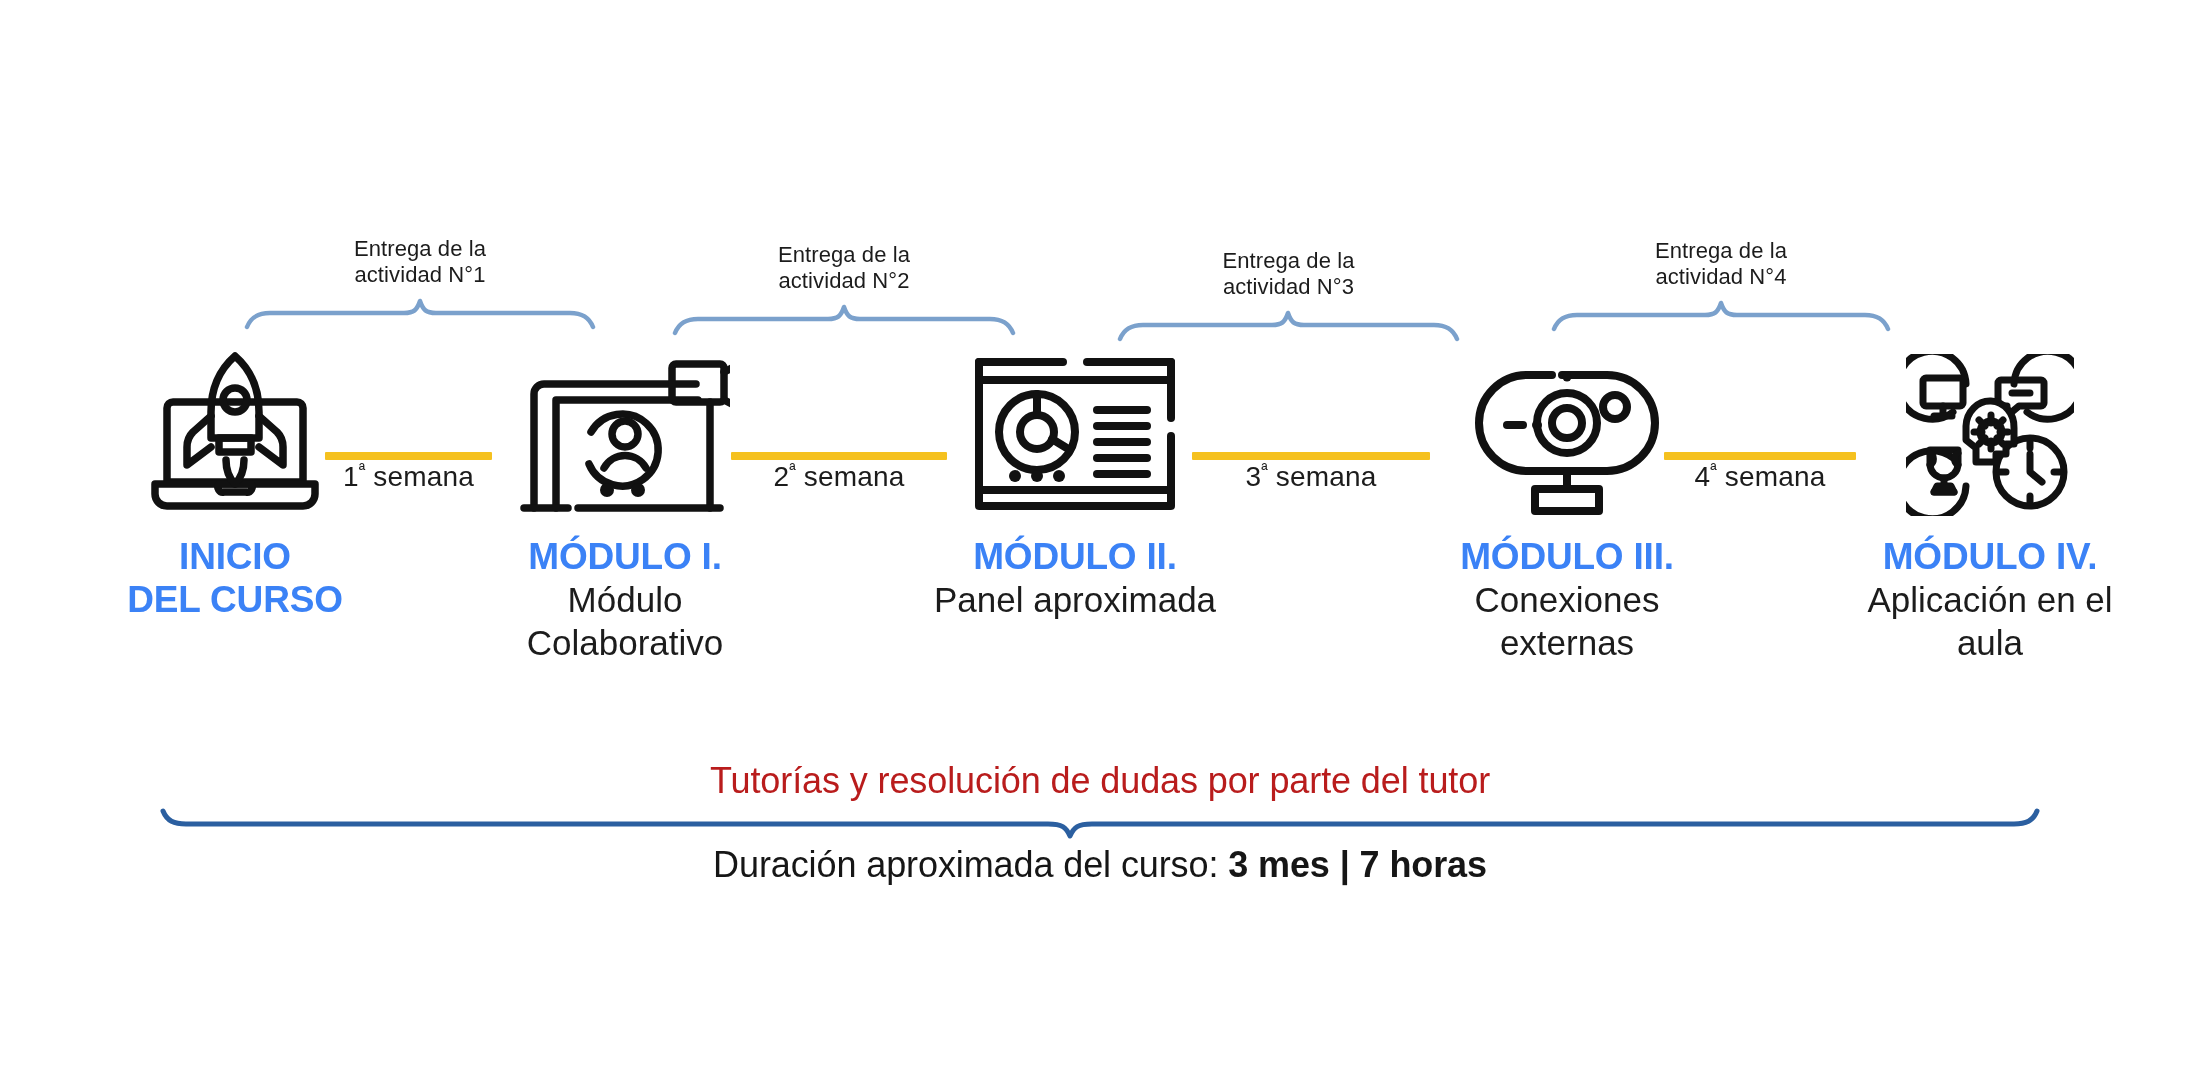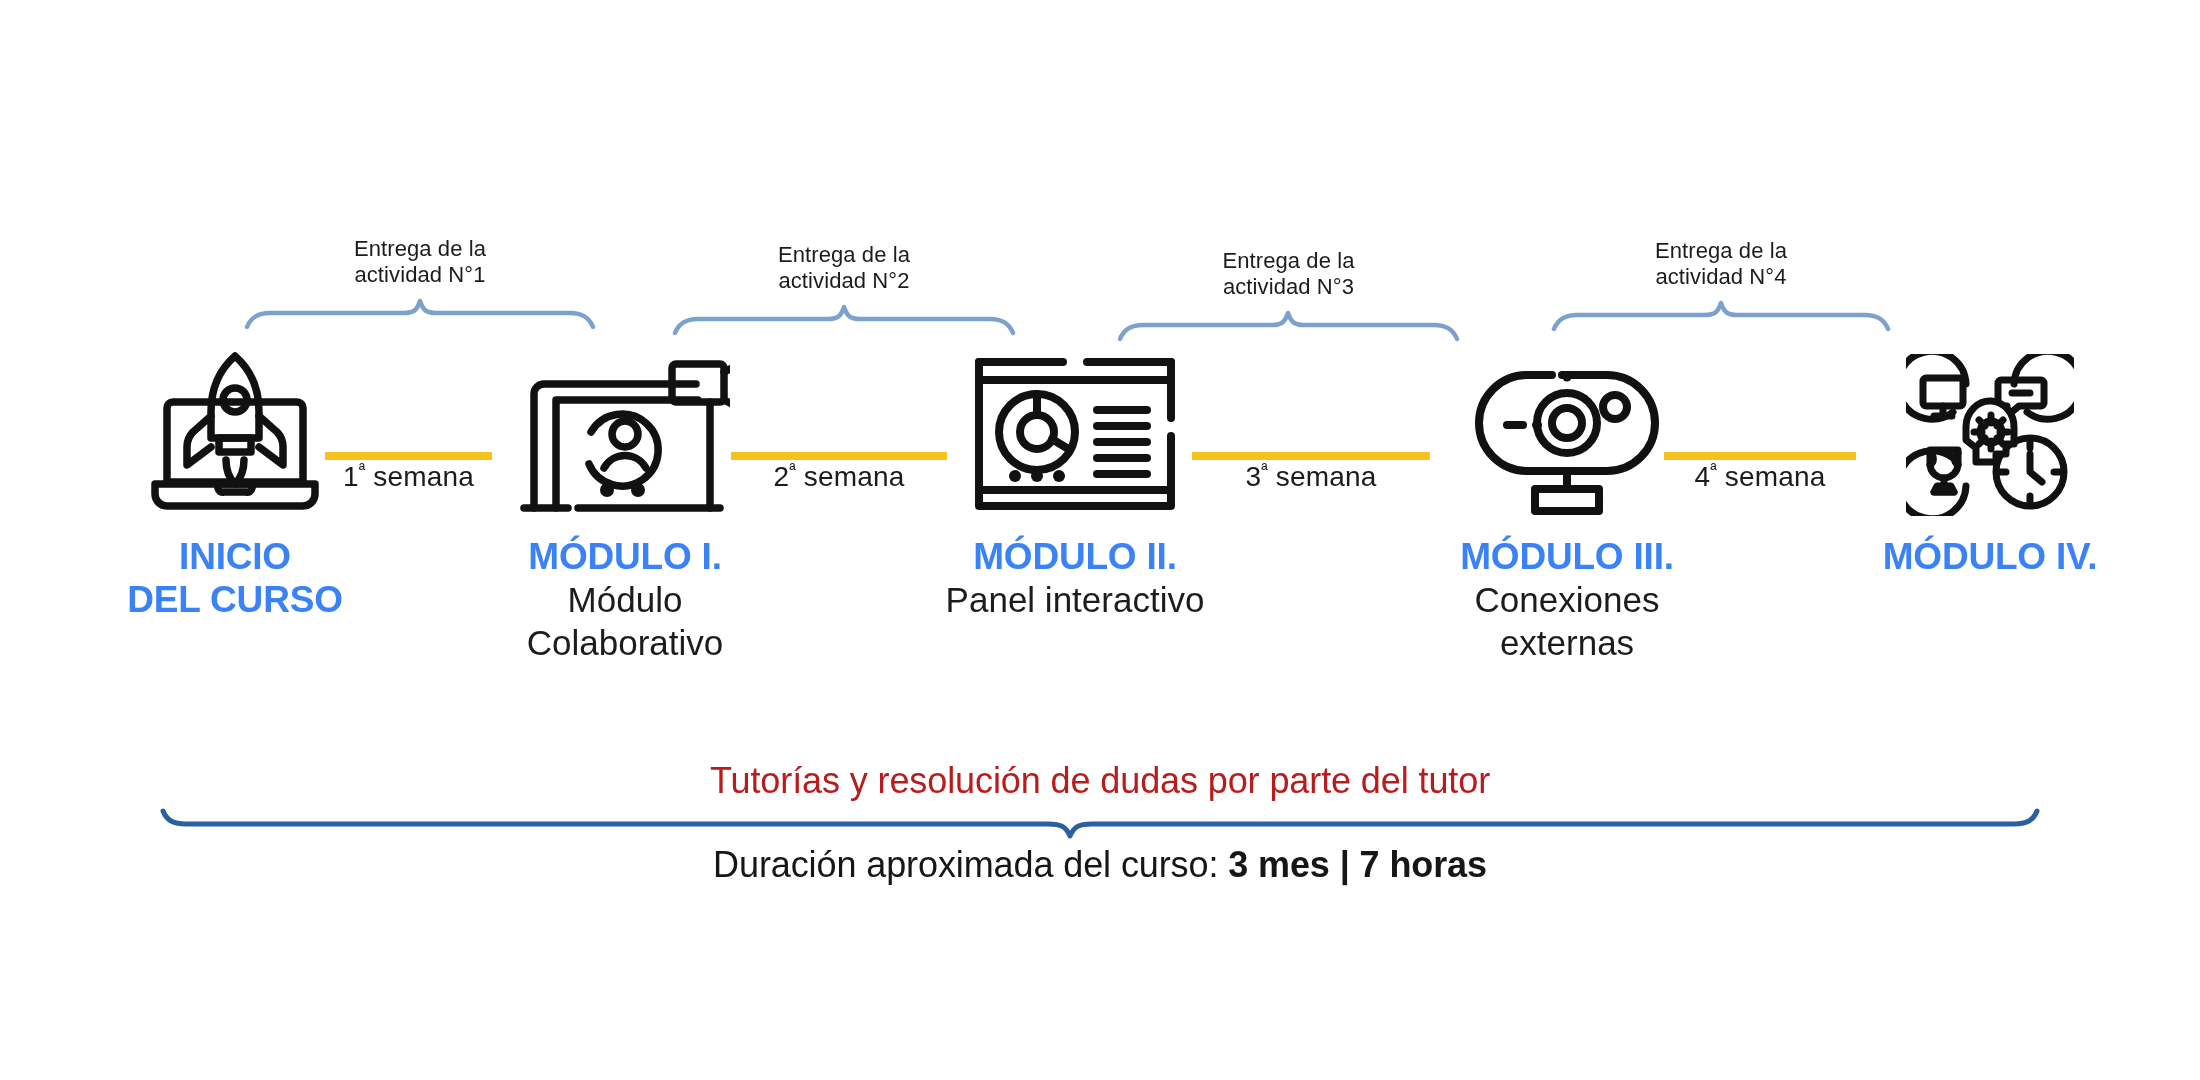--- a/index.html
+++ b/index.html
@@ -213,21 +213,21 @@
         <circle cx="94" cy="122" r="6" fill="#111111" stroke="none"></circle>
 
         <path d="M132 56 h50"></path>
         <path d="M132 72 h50"></path>
         <path d="M132 88 h50"></path>
         <path d="M132 104 h50"></path>
         <path d="M132 120 h50"></path>
       </svg>
     </div>
     <div class="stage-title">MÓDULO II.</div>
-    <div class="stage-sub">Panel interactivo</div>
+    <div class="stage-sub">Panel aproximada</div>
   </div>
 
   <div class="stage" style="left:1372px; top:350px; width:390px;text-align:center;">
     <div class="stage-icon">
       <svg width="200" height="160" viewBox="0 0 200 160" fill="none" stroke="#111111" stroke-width="8" stroke-linecap="round" stroke-linejoin="round">
 
         <path d="M95 20 h45 a48 48 0 0 1 0 96 H60 a48 48 0 0 1 0 -96 h25"></path>
         <circle cx="100" cy="22" r="4.5" fill="#111111" stroke="none"></circle>
 
         <circle cx="100" cy="68" r="30"></circle>
@@ -274,20 +274,22 @@
           <path d="M124 142 v6"></path>
         <path d="M94 118 h6"></path>
           <path d="M148 118 h6"></path>
 
         <path d="M60 72 a24 26 0 0 1 48 2 v16 h-8 v10 h-10 v8 H70 v-14 l-10 -8 z" fill="#ffffff"></path>
         <circle cx="85" cy="78" r="11"></circle>
         <path d="M85 61 v8 M85 87 v8 M68 78 h8 M94 78 h8 M73 66 l6 6 M91 84 l6 6 M97 66 l-6 6 M79 84 l-6 6"></path>
       </svg>
     </div>
     <div class="stage-title">MÓDULO IV.</div>
+    <div class="stage-sub">Aplicación en el
+aula</div>
   </div>
 
   <div id="footer">
     <div class="footer-line1">Tutorías y resolución de dudas por parte del tutor</div>
     <svg class="brace-down" viewBox="0 0 1880 34" preserveAspectRatio="none">
       <path d="M3 5 C7 15, 14 18, 26 18 L888 18 C902 18, 906 21, 910 30 C914 21, 918 18, 932 18 L1854 18 C1866 18, 1873 15, 1877 5" fill="none" stroke="#2B5FA0" stroke-width="5" stroke-linecap="round" stroke-linejoin="round"></path>
     </svg>
     <div class="footer-line2"><span>Duración aproximada del curso: </span><b>3 mes | 7 horas</b></div>
   </div>
 

